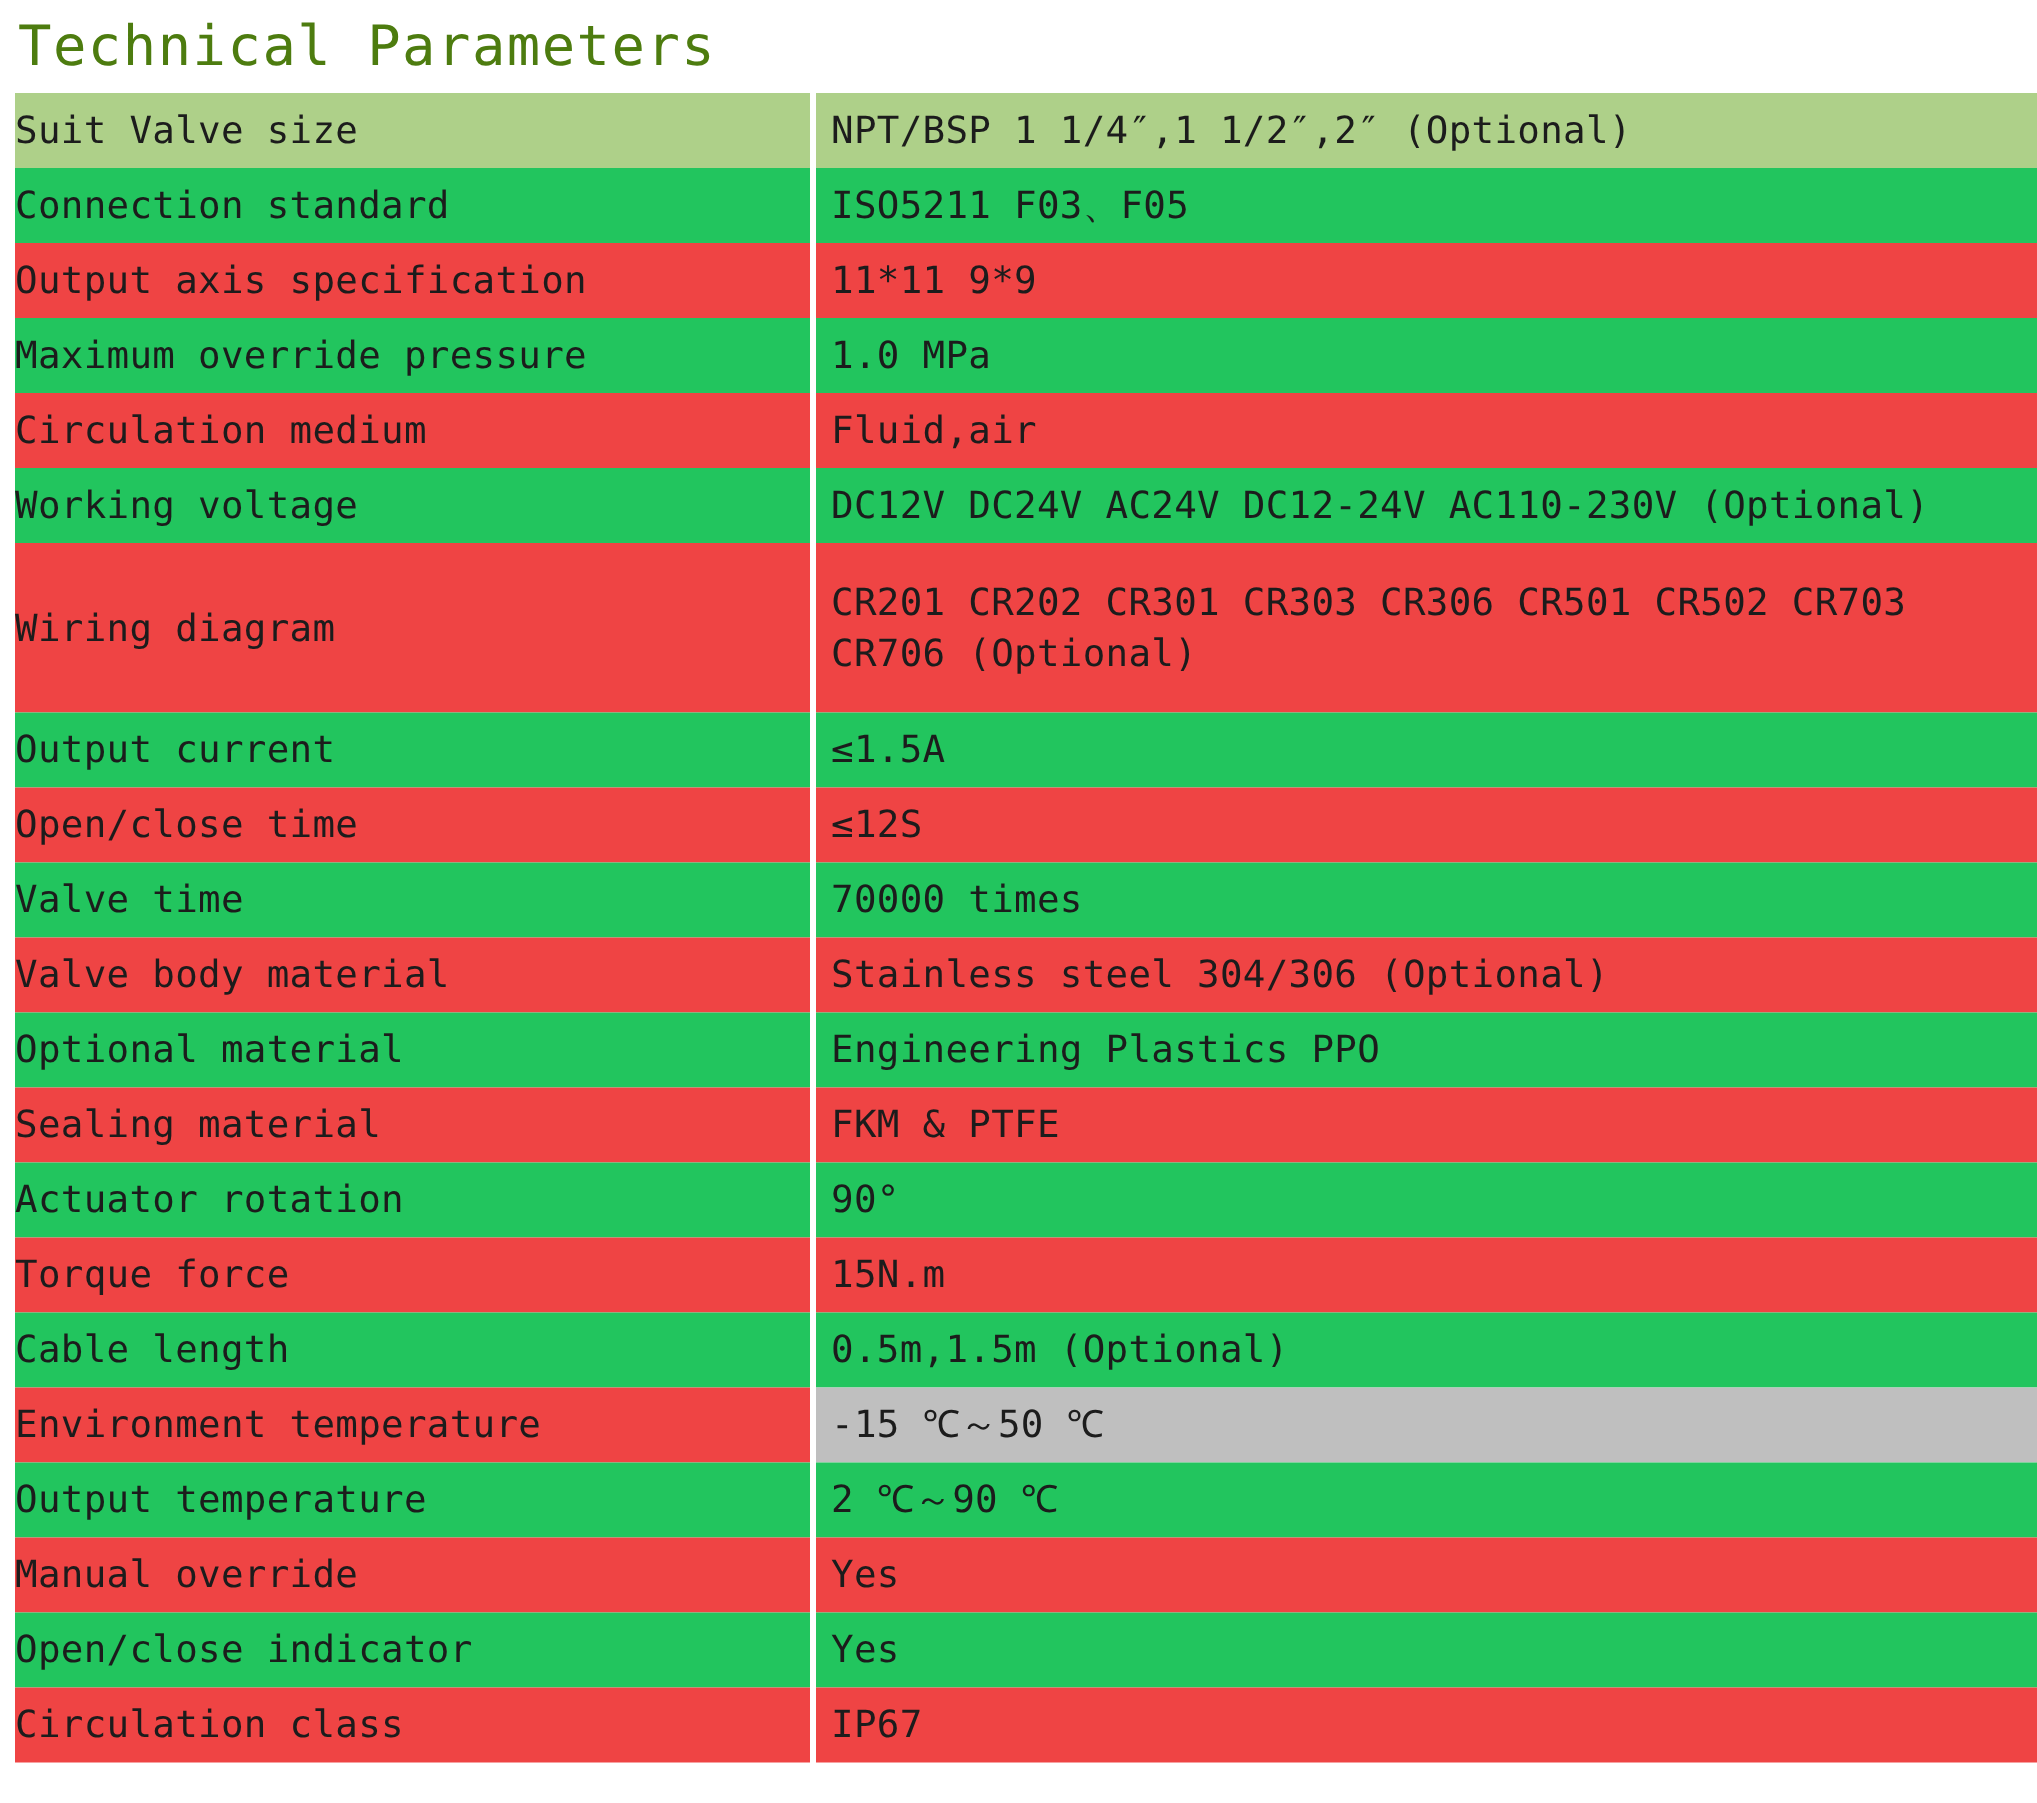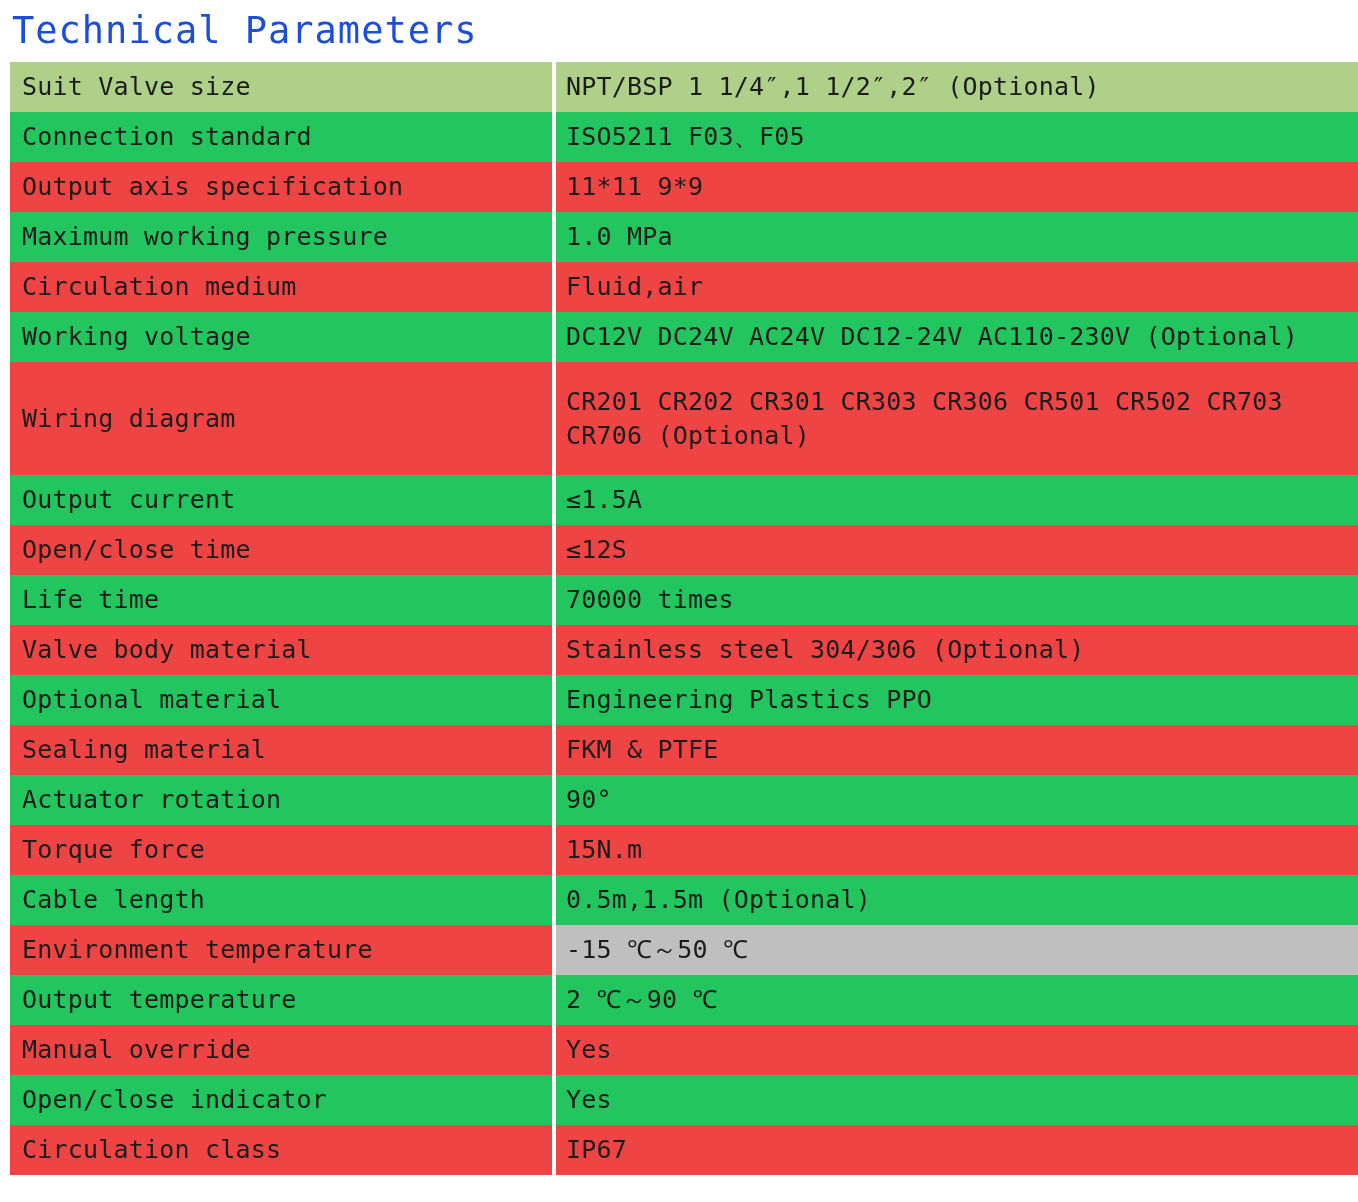--- a/index.html
+++ b/index.html
@@ -23,21 +23,21 @@
 
   
   #title {
     position: absolute;
     left: 12px;
     top: 8px;
     font-family: "DejaVu Sans Mono", "Liberation Mono", monospace;
     font-size: 37px;
     line-height: 46px;
     letter-spacing: 1px;
-    color: #1d4ed8;
+    color: #4d7c0f;
     white-space: nowrap;
   }
 
   
   #spec-table {
     position: absolute;
     left: 10px;
     top: 62px;
     width: 1330px;
     border-collapse: separate;
@@ -52,21 +52,21 @@
     font-size: 25px;
     line-height: 34px;
     color: #1c1c1c;
     letter-spacing: 0.2px;
     white-space: nowrap;
     border: 0;
   }
 
   #spec-table td.label {
     width: 522px;
-    padding-left: 12px;
+    padding-left: 0;
   }
 
   #spec-table td.value {
     width: 796px;
     padding-left: 10px;
     white-space: normal;
   }
 
   
   #spec-table td.gap {
@@ -108,21 +108,21 @@
           <td class="label bg-white">Connection standard</td>
           <td class="gap"></td>
           <td class="value bg-white">ISO5211 F03、F05</td>
         </tr>
         <tr class="r">
           <td class="label bg-grey">Output axis specification</td>
           <td class="gap"></td>
           <td class="value bg-grey">11*11  9*9</td>
         </tr>
         <tr class="r">
-          <td class="label bg-white">Maximum working pressure</td>
+          <td class="label bg-white">Maximum override pressure</td>
           <td class="gap"></td>
           <td class="value bg-white">1.0 MPa</td>
         </tr>
         <tr class="r">
           <td class="label bg-grey">Circulation medium</td>
           <td class="gap"></td>
           <td class="value bg-grey">Fluid,air</td>
         </tr>
         <tr class="r">
           <td class="label bg-white">Working voltage</td>
@@ -138,21 +138,21 @@
           <td class="label bg-white">Output current</td>
           <td class="gap"></td>
           <td class="value bg-white">≤1.5A</td>
         </tr>
         <tr class="r">
           <td class="label bg-grey">Open/close time</td>
           <td class="gap"></td>
           <td class="value bg-grey red">≤12S</td>
         </tr>
         <tr class="r">
-          <td class="label bg-white">Life time</td>
+          <td class="label bg-white">Valve time</td>
           <td class="gap"></td>
           <td class="value bg-white">70000 times</td>
         </tr>
         <tr class="r">
           <td class="label bg-grey">Valve body material</td>
           <td class="gap"></td>
           <td class="value bg-grey">Stainless steel 304/306 (Optional)</td>
         </tr>
         <tr class="r">
           <td class="label bg-white">Optional material</td>

